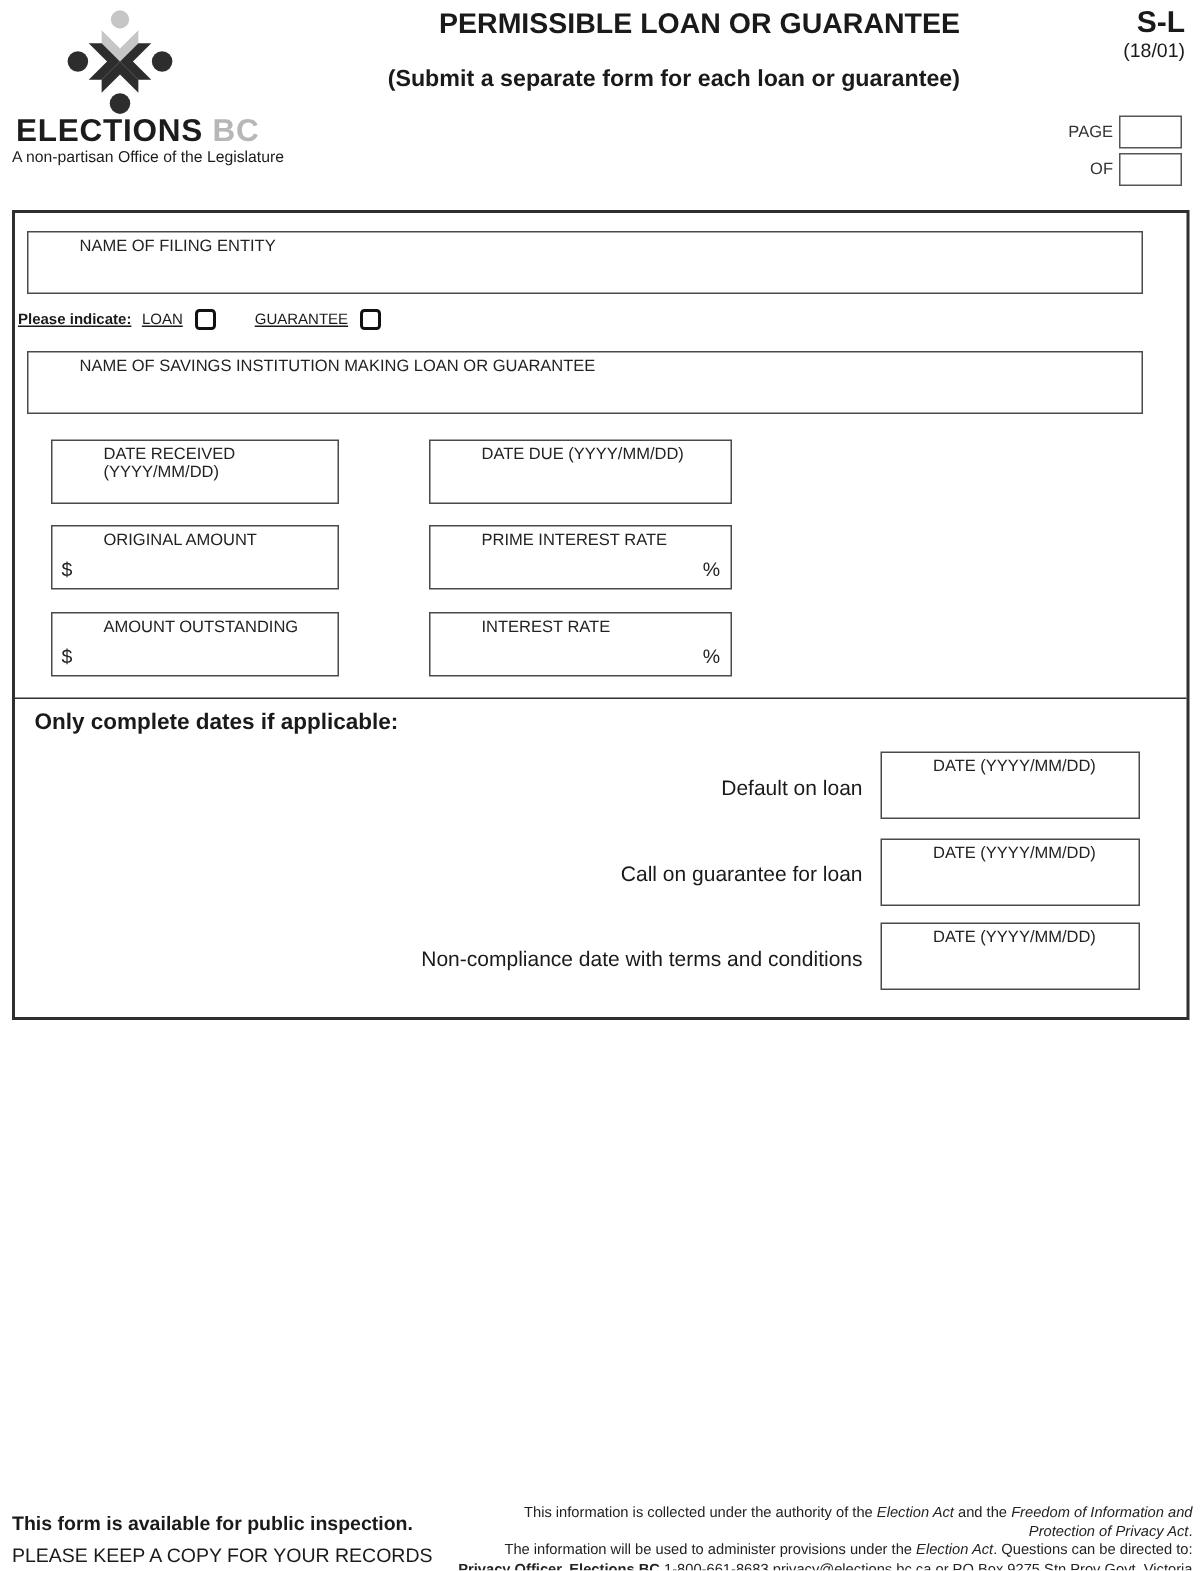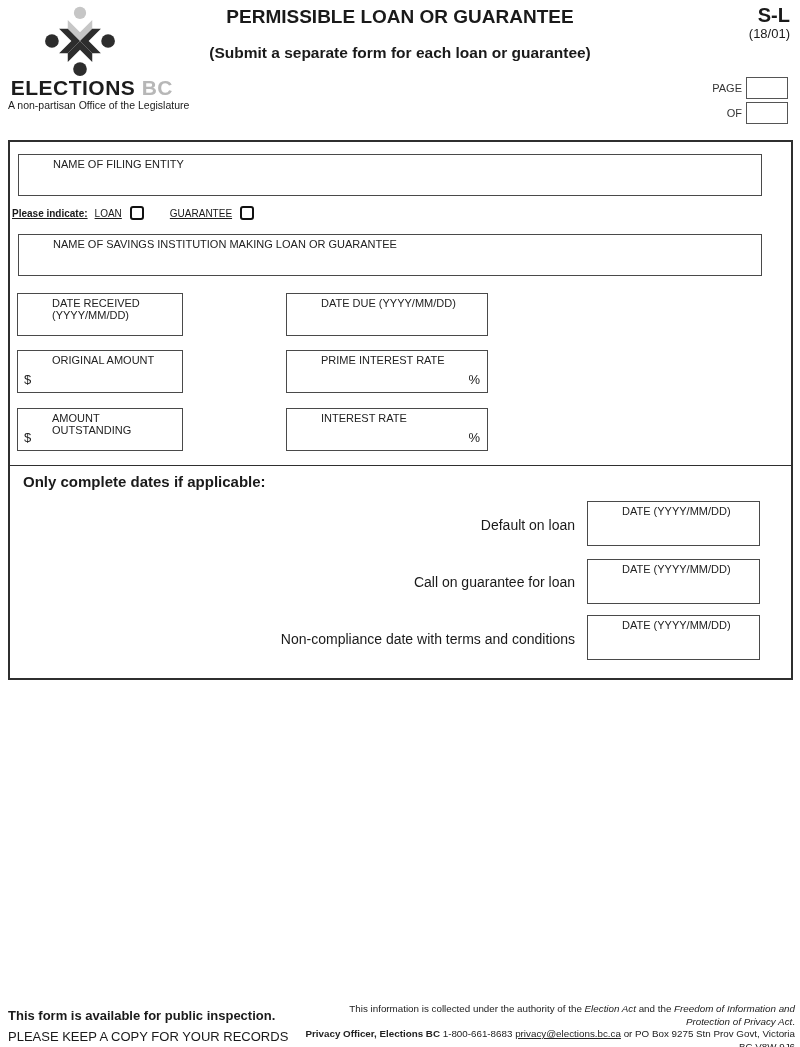--- a/index.html
+++ b/index.html
@@ -13,21 +13,21 @@
     overflow: hidden;
   }
 
   
   .logo { position: absolute; left: 8px; top: 4px; width: 165px; }
   .logo-symbol { display: block; margin: 0 0 0 36px; }
   .logo-wordmark { font-size: 21px; font-weight: bold; letter-spacing: 0.5px; color: #1c1c1c; line-height: 20px; white-space: nowrap; text-align: right; }
   .logo-wordmark .bc { color: #b7b7b7; }
   .logo-tagline { font-size: 10.5px; color: #1c1c1c; margin-top: 1px; white-space: nowrap; }
 
-  .title-block { position: absolute; left: 160px; width: 480px; top: 6px; text-align: center; }
+  .title-block { position: absolute; left: 160px; width: 480px; top: 6px; text-align: right; }
   .form-title { font-size: 19px; font-weight: bold; }
   .form-subtitle { font-size: 15.5px; font-weight: bold; margin-top: 16px; }
 
   .code-block { position: absolute; right: 10px; top: 5px; text-align: right; }
   .form-code { font-size: 20px; font-weight: bold; line-height: 21px; }
   .form-version { font-size: 13px; }
 
   .pageof { position: absolute; right: 12px; top: 77px; }
   .pageof-row { display: flex; align-items: center; justify-content: flex-end; margin-bottom: 3px; text-align: right; }
   .pageof-label { font-size: 11px; color: #333; margin-right: 4px; }
@@ -43,21 +43,21 @@
   .sym-percent { right: 7px; bottom: 5px; }
 
   .f-entity { left: 8px; top: 12px; width: 744px; height: 42px; }
   .f-savings { left: 8px; top: 92px; width: 744px; height: 42px; }
 
   .indicate-line { position: absolute; left: 2px; top: 64px; font-size: 10px; display: flex; align-items: center; text-decoration: underline; }
   .indicate-strong { font-weight: bold; margin-right: 7px; }
   .checkbox { display: inline-block; width: 14px; height: 14px; border: 2px solid #111; border-radius: 3px; margin: 0 4px 0 8px; background: #fff; }
   .cb-gap { margin-left: 22px; }
 
-  .col-l { left: 7px; width: 166px; }
+  .col-l { left: 24px; width: 192px; }
   .col-r { left: 276px; width: 202px; }
   .row-1 { top: 151px; height: 43px; }
   .row-2 { top: 208px; height: 43px; }
   .row-3 { top: 266px; height: 43px; }
 
   .dates-section-divider { position: absolute; left: 0; top: 323px; width: 100%; border-top: 1.5px solid #2f2f2f; }
   .dates-heading { position: absolute; left: 13px; top: 331px; font-size: 15px; font-weight: bold; }
 
   .date-row-label { position: absolute; left: 0; width: 565px; text-align: right; font-size: 14px; color: #1a1a1a; }
   .lbl-1 { top: 375px; }
@@ -190,16 +190,17 @@
 
   </div>
 
   <div class="footer-left">
     <div class="l1">This form is available for public inspection.</div>
     <div class="l2">PLEASE KEEP A COPY FOR YOUR RECORDS</div>
   </div>
 
   <div class="footer-right">
     <div><span>This information is collected under the authority of the </span><i>Election Act</i><span> and the </span><i>Freedom of Information and Protection of Privacy Act</i><span>.</span></div>
+    <div><span>The information will be used to administer provisions under the </span><i>Election Act</i><span>. Questions can be directed to:</span></div>
     <div><b>Privacy Officer, Elections BC</b><span> 1-800-661-8683 </span><span class="email-link">privacy@elections.bc.ca</span><span> or PO Box 9275 Stn Prov Govt, Victoria BC V8W 9J6</span></div>
   </div>
 
 </div>
 
 </body></html>

